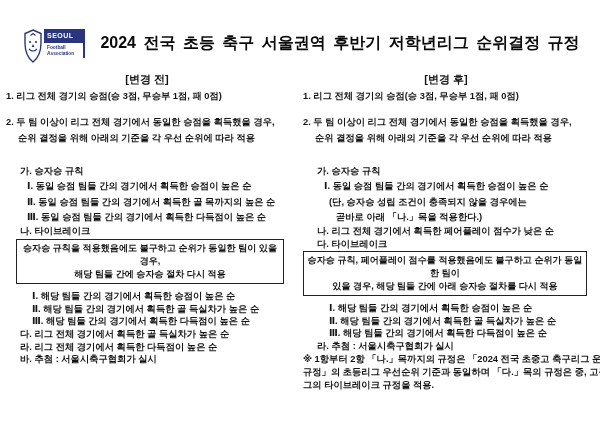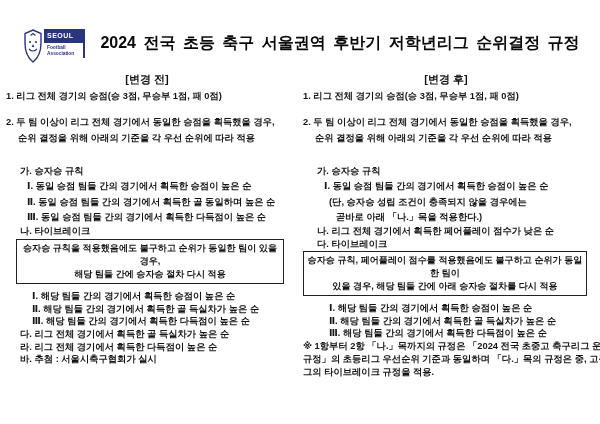--- a/index.html
+++ b/index.html
@@ -68,21 +68,21 @@
 
   <div class="col col-left">
     <div class="col-heading">[변경 전]</div>
 
     <div class="ln g14">1. 리그 전체 경기의 승점(승 3점, 무승부 1점, 패 0점)</div>
     <div class="ln g4">2. 두 팀 이상이 리그 전체 경기에서 동일한 승점을 획득했을 경우,</div>
     <div class="ln g21 p12">순위 결정을 위해 아래의 기준을 각 우선 순위에 따라 적용</div>
 
     <div class="ln g3 p14">가. 승자승 규칙</div>
     <div class="ln g4 p21">Ⅰ. 동일 승점 팀들 간의 경기에서 획득한 승점이 높은 순</div>
-    <div class="ln g3 p21">Ⅱ. 동일 승점 팀들 간의 경기에서 획득한 골 동일하며 높은 순</div>
+    <div class="ln g3 p21">Ⅱ. 동일 승점 팀들 간의 경기에서 획득한 골 목까지의 높은 순</div>
     <div class="ln g2 p21">Ⅲ. 동일 승점 팀들 간의 경기에서 획득한 다득점이 높은 순</div>
 
     <div class="ln g2 p14">나. 타이브레이크</div>
 
     <div class="notice notice-left">
       <div>승자승 규칙을 적용했음에도 불구하고 순위가 동일한 팀이 있을 경우,</div>
       <div>해당 팀들 간에 승자승 절차 다시 적용</div>
     </div>
 
     <div class="ln g0 p26">Ⅰ. 해당 팀들 간의 경기에서 획득한 승점이 높은 순</div>
@@ -111,19 +111,20 @@
 
     <div class="notice notice-right">
       <div>승자승 규칙, 페어플레이 점수를 적용했음에도 불구하고 순위가 동일한 팀이</div>
       <div>있을 경우, 해당 팀들 간에 아래 승자승 절차를 다시 적용</div>
     </div>
 
     <div class="ln g0 p26">Ⅰ. 해당 팀들 간의 경기에서 획득한 승점이 높은 순</div>
     <div class="ln g0 p26">Ⅱ. 해당 팀들 간의 경기에서 획득한 골 득실차가 높은 순</div>
     <div class="ln g0 p26">Ⅲ. 해당 팀들 간의 경기에서 획득한 다득점이 높은 순</div>
 
+    <div class="ln g1 p14">라. 추첨 : 서울시축구협회가 실시</div>
 
     <div class="ln g1">※ 1항부터 2항 「나.」목까지의 규정은 「2024 전국 초중고 축구리그 운영</div>
     <div class="ln g1">규정」의 초등리그 우선순위 기준과 동일하며 「다.」목의 규정은 중, 고등리</div>
     <div class="ln">그의 타이브레이크 규정을 적용.</div>
   </div>
 
 </div>
 
 </body></html>

